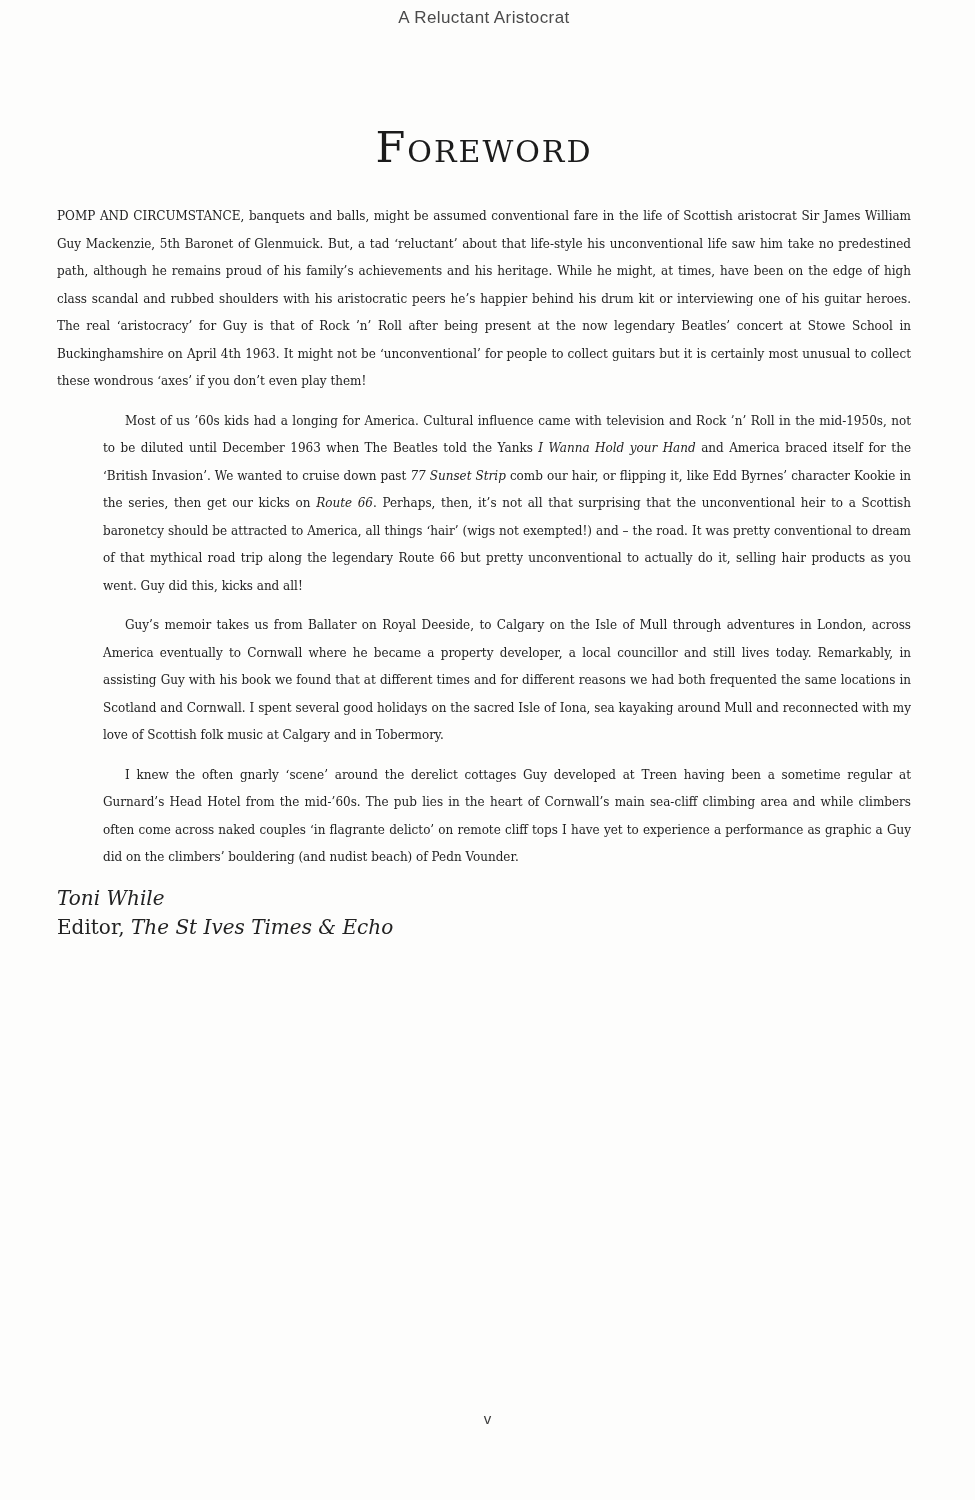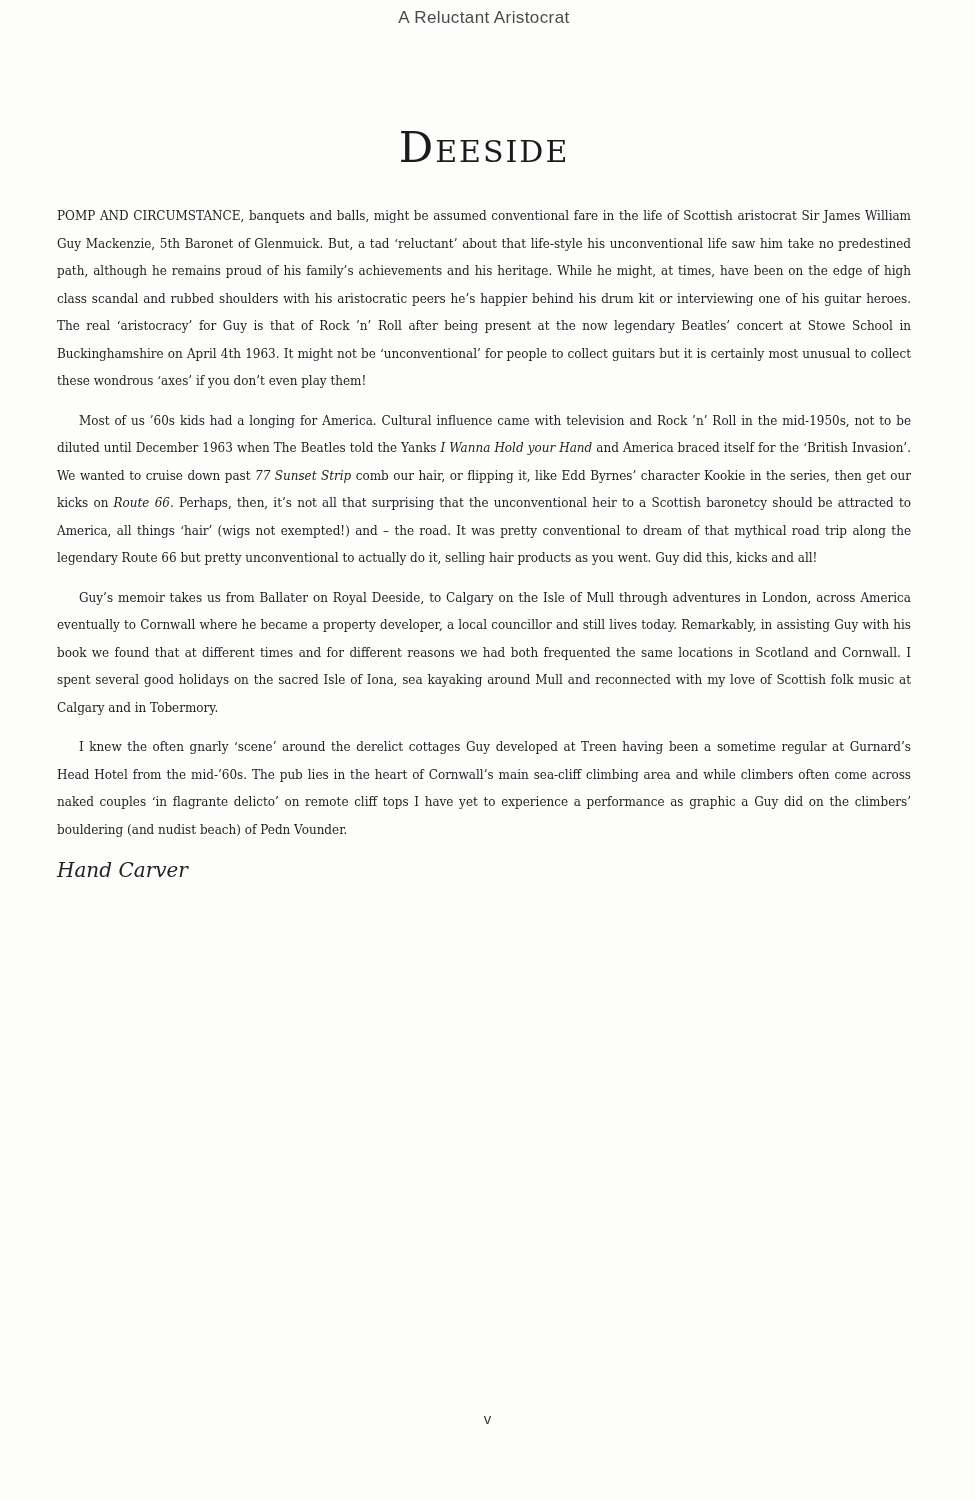--- a/index.html
+++ b/index.html
@@ -44,21 +44,21 @@
     line-height: 1;
   }
   .body-text { }
   .para {
     margin: 0 0 12px 0;
     font-size: 12px;
     line-height: 27.5px;
     text-align: justify;
     color: var(--ink);
   }
-  .para.indent { text-indent: 22px; }
+  .para.indent { text-indent: 22px; margin-left: 46px; }
   .para em { font-style: italic; }
   .signature {
     margin-top: 4px;
   }
   .sig-line {
     margin: 0;
     font-size: 20px;
     line-height: 29px;
     color: var(--ink);
   }
@@ -74,28 +74,29 @@
     color: #3c3c3c;
   }
 </style>
 </head>
 <body>
 
 <div class="page">
 
   <div class="running-header">A Reluctant Aristocrat</div>
 
-  <h1 class="title">Deeside</h1>
+  <h1 class="title">Foreword</h1>
 
   <div class="body-text">
     <p class="para">POMP AND CIRCUMSTANCE, banquets and balls, might be assumed conventional fare in the life of Scottish aristocrat Sir James William Guy Mackenzie, 5th Baronet of Glenmuick. But, a tad ‘reluctant’ about that life-style his unconventional life saw him take no predestined path, although he remains proud of his family’s achievements and his heritage.  While he might, at times, have been on the edge of high class scandal and rubbed shoulders with his aristocratic peers he’s happier behind his drum kit or interviewing one of his guitar heroes. The real ‘aristocracy’ for Guy is that of Rock ’n’ Roll after being present at the now legendary Beatles’ concert at Stowe School in Buckinghamshire on April 4th 1963. It might not be ‘unconventional’ for people to collect guitars but it is certainly most unusual to collect these wondrous ‘axes’ if you don’t even play them!</p>
     <p class="para indent">Most of us ’60s kids had a longing for America. Cultural influence came with television and Rock ’n’ Roll in the mid-1950s, not to be diluted until December 1963 when The Beatles told the Yanks <em>I Wanna Hold your Hand</em> and America braced itself for the ‘British Invasion’. We wanted to cruise down past <em>77 Sunset Strip</em> comb our hair, or flipping it, like Edd Byrnes’ character Kookie in the series, then get our kicks on <em>Route 66</em>. Perhaps, then, it’s not all that surprising that the unconventional heir to a Scottish baronetcy should be attracted to America, all things ‘hair’ (wigs not exempted!) and – the road. It was pretty conventional to dream of that mythical road trip along the legendary Route 66 but pretty unconventional to actually do it, selling hair products as you went. Guy did this, kicks and all!</p>
     <p class="para indent">Guy’s memoir takes us from Ballater on Royal Deeside, to Calgary on the Isle of Mull through adventures in London, across America eventually to Cornwall where he became a property developer, a local councillor and still lives today. Remarkably, in assisting Guy with his book we found that at different times and for different reasons we had both frequented the same locations in Scotland and Cornwall. I spent several good holidays on the sacred Isle of Iona, sea kayaking around Mull and reconnected with my love of Scottish folk music at Calgary and in Tobermory.</p>
     <p class="para indent">I knew the often gnarly ‘scene’ around the derelict cottages Guy developed at Treen having been a sometime regular at Gurnard’s Head Hotel from the mid-’60s. The pub lies in the heart of Cornwall’s main sea-cliff climbing area and while climbers often come across naked couples ‘in flagrante delicto’ on remote cliff tops I have yet to experience a performance as graphic a Guy did on the climbers’ bouldering (and nudist beach) of Pedn Vounder.</p>
   </div>
 
   <div class="signature">
-    <p class="sig-line"><em>Hand Carver</em></p>
+    <p class="sig-line"><em>Toni While</em></p>
+    <p class="sig-line">Editor, <em>The St Ives Times &amp; Echo</em></p>
   </div>
 
   <div class="page-number">v</div>
 
 </div>
 
 </body></html>

